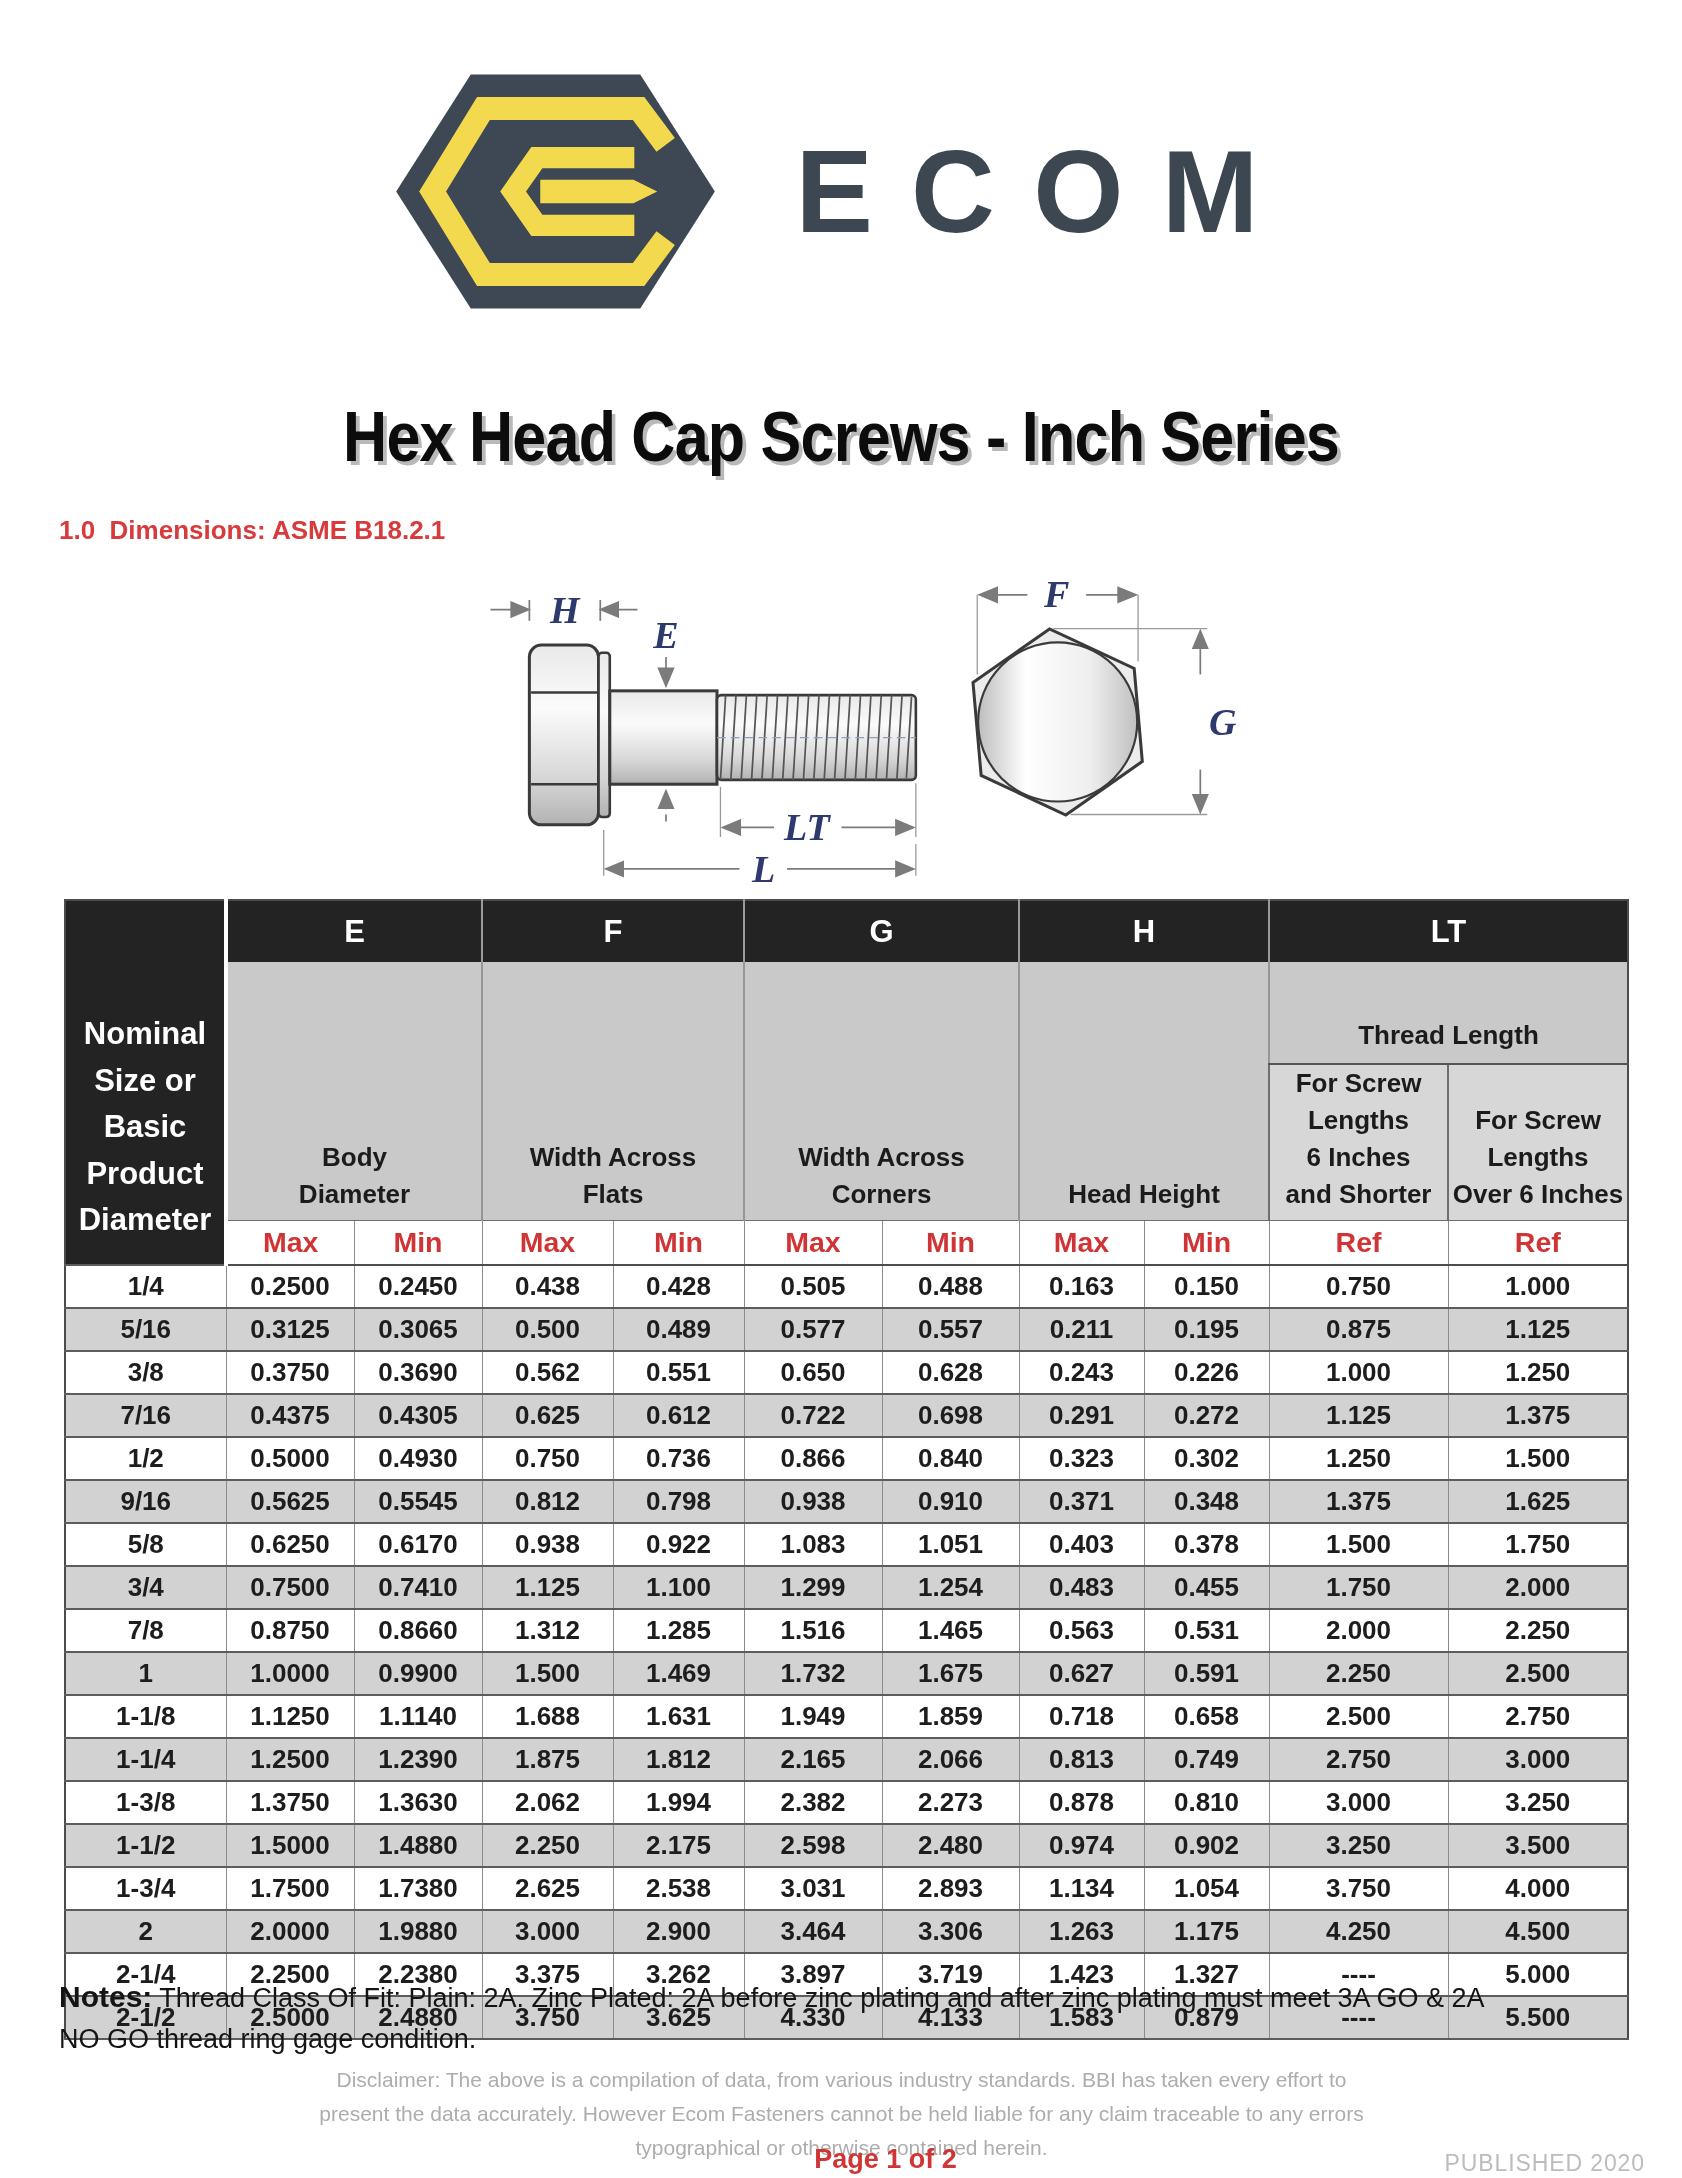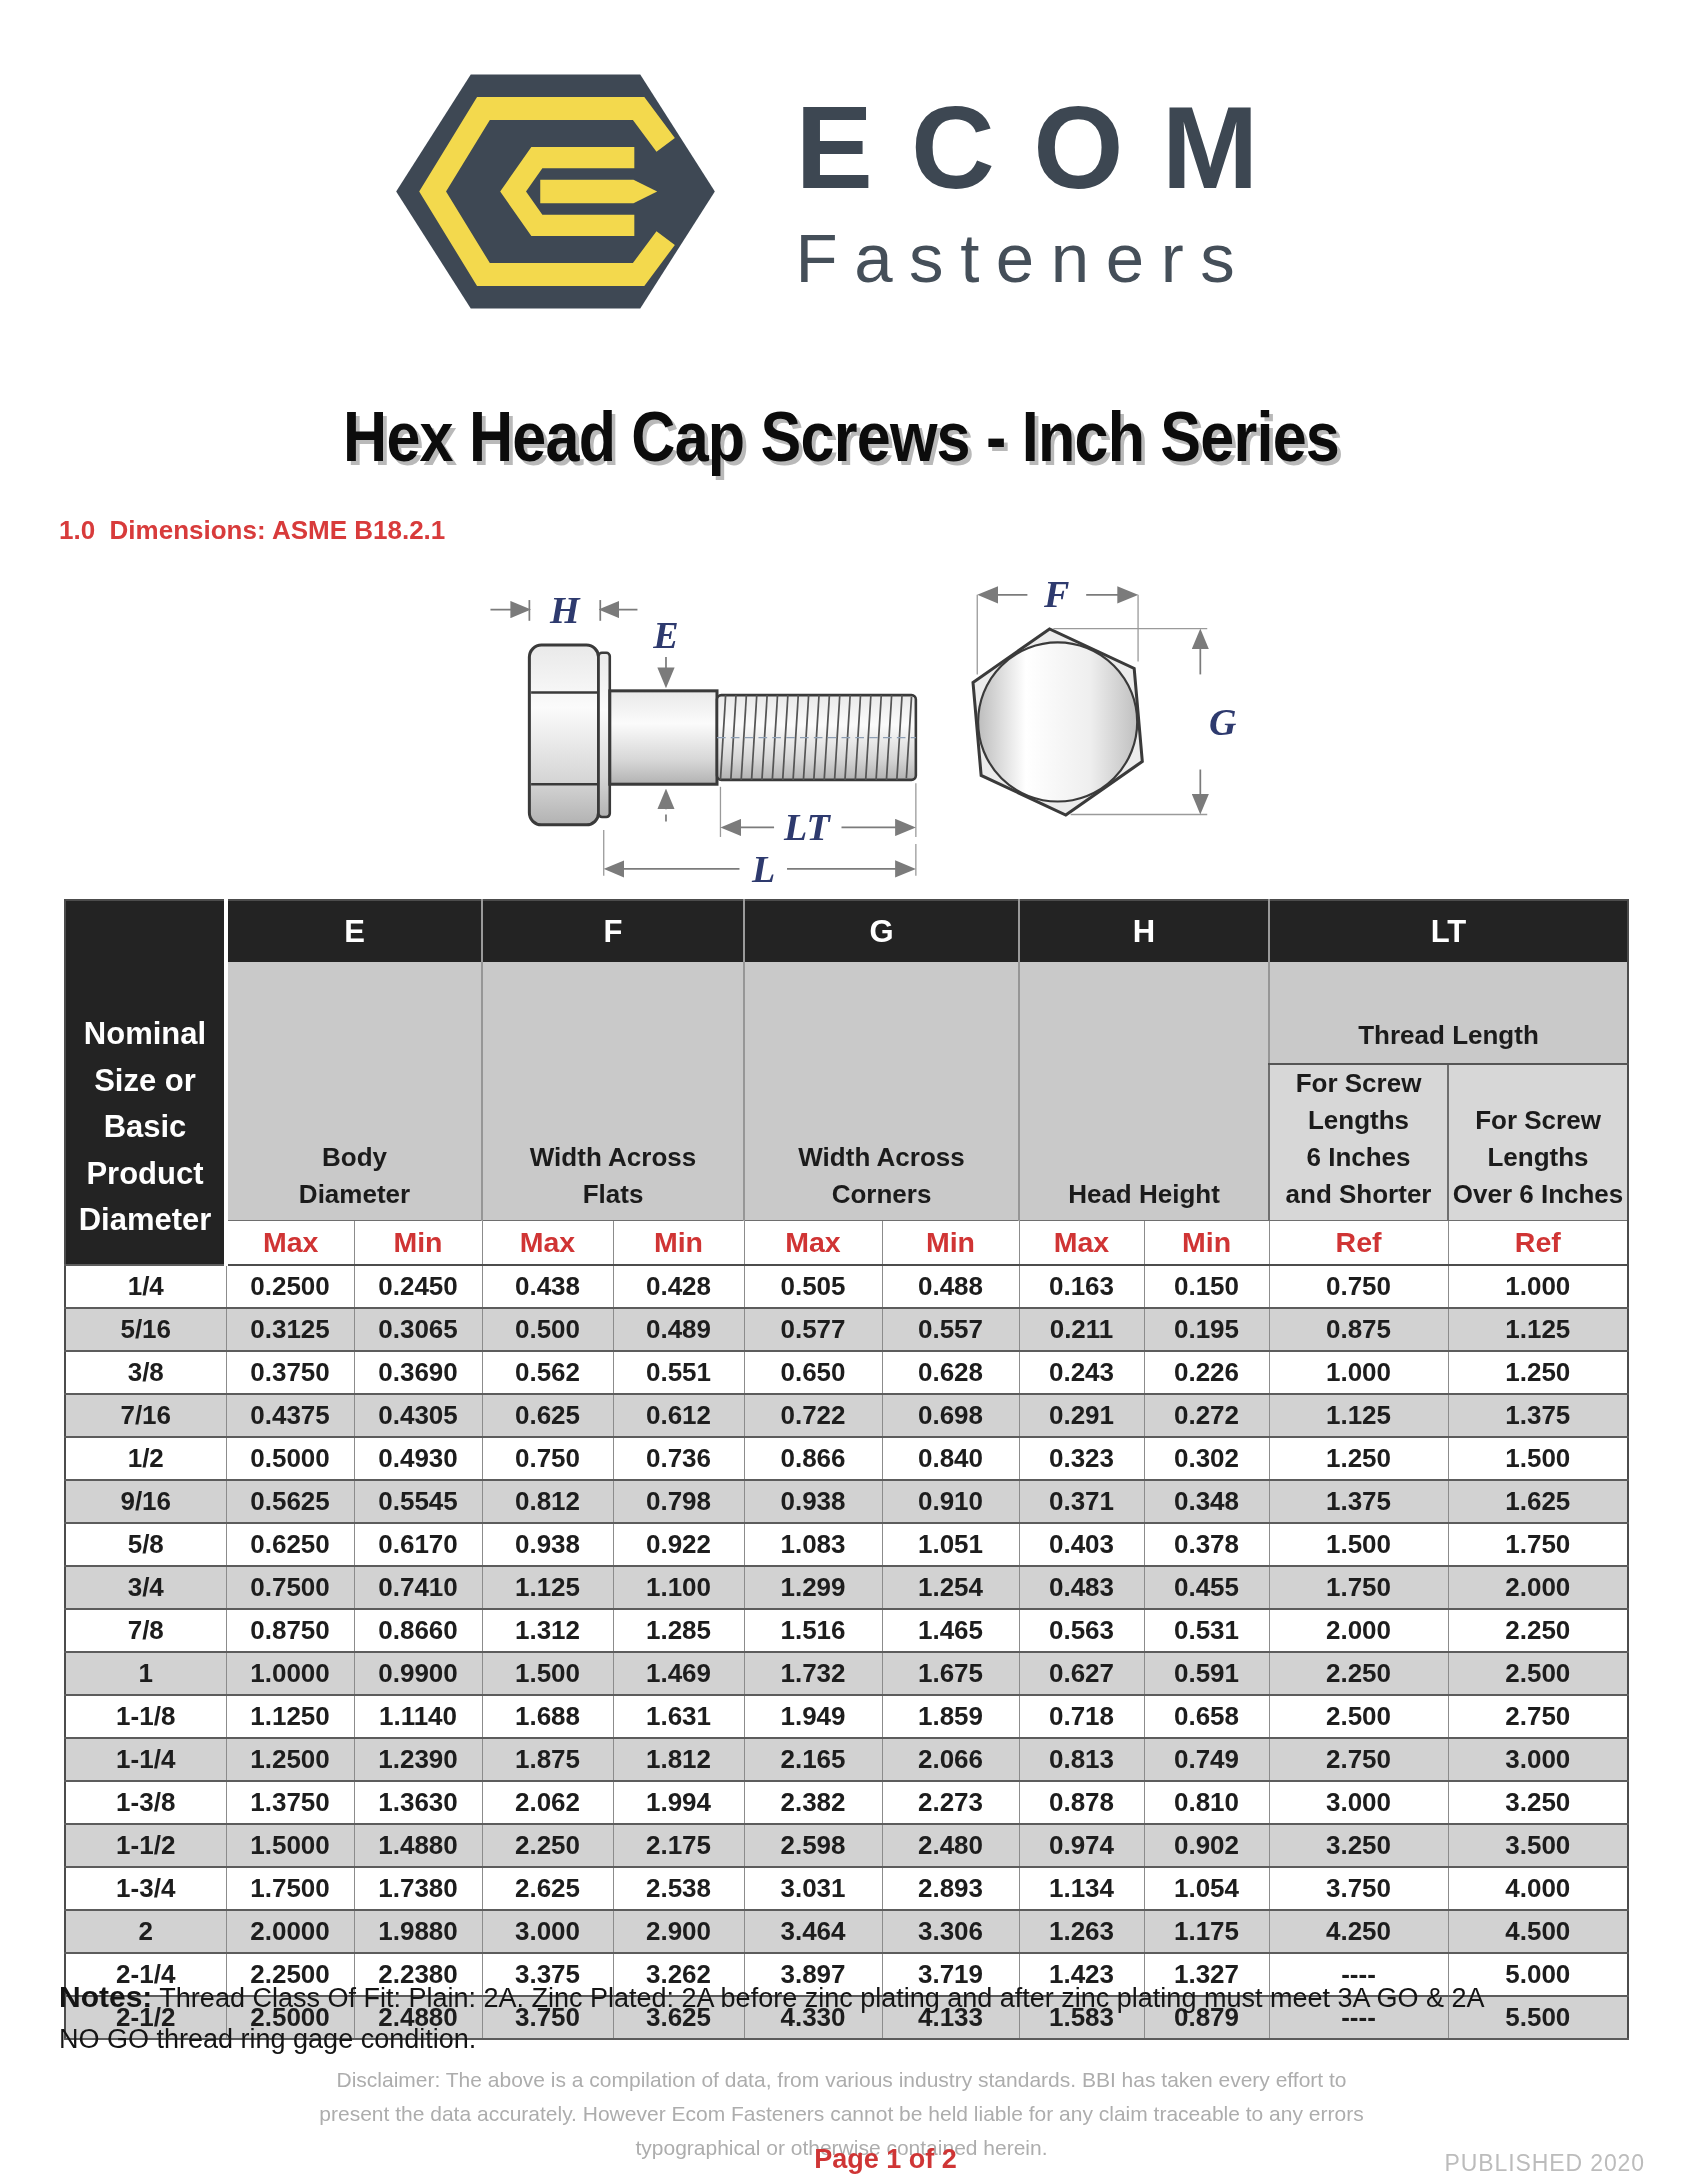--- a/index.html
+++ b/index.html
@@ -74,21 +74,20 @@
 
   <div class="brand">
     <svg width="339" height="275" viewBox="0 0 400 320">
       <polygon points="12,160 100,22 300,22 388,160 300,298 100,298" fill="#3e4854"></polygon>
       <path d="M 330,105 L 298,62 L 115,62 L 55,160 L 115,258 L 298,258 L 330,215" fill="none" stroke="#f3d94d" stroke-width="27"></path>
       <path d="M 293,120 L 178,120 L 150,160 L 178,200 L 293,200" fill="none" stroke="#f3d94d" stroke-width="25"></path>
       <polygon points="182,146 292,146 320,160 292,174 182,174" fill="#f3d94d"></polygon>
     </svg>
     <div class="brand-text">
       <div class="brand-name">ECOM</div>
-      <div class="brand-sub">Fasteners</div>
     </div>
   </div>
 
   <div class="doc-title">
     <span>Hex Head Cap Screws - Inch Series</span>
   </div>
   <div class="section-heading">1.0&nbsp; Dimensions: ASME B18.2.1</div>
 
   <svg class="diagram" width="1683" height="2178" viewBox="0 0 1946 2519">
     <defs>

